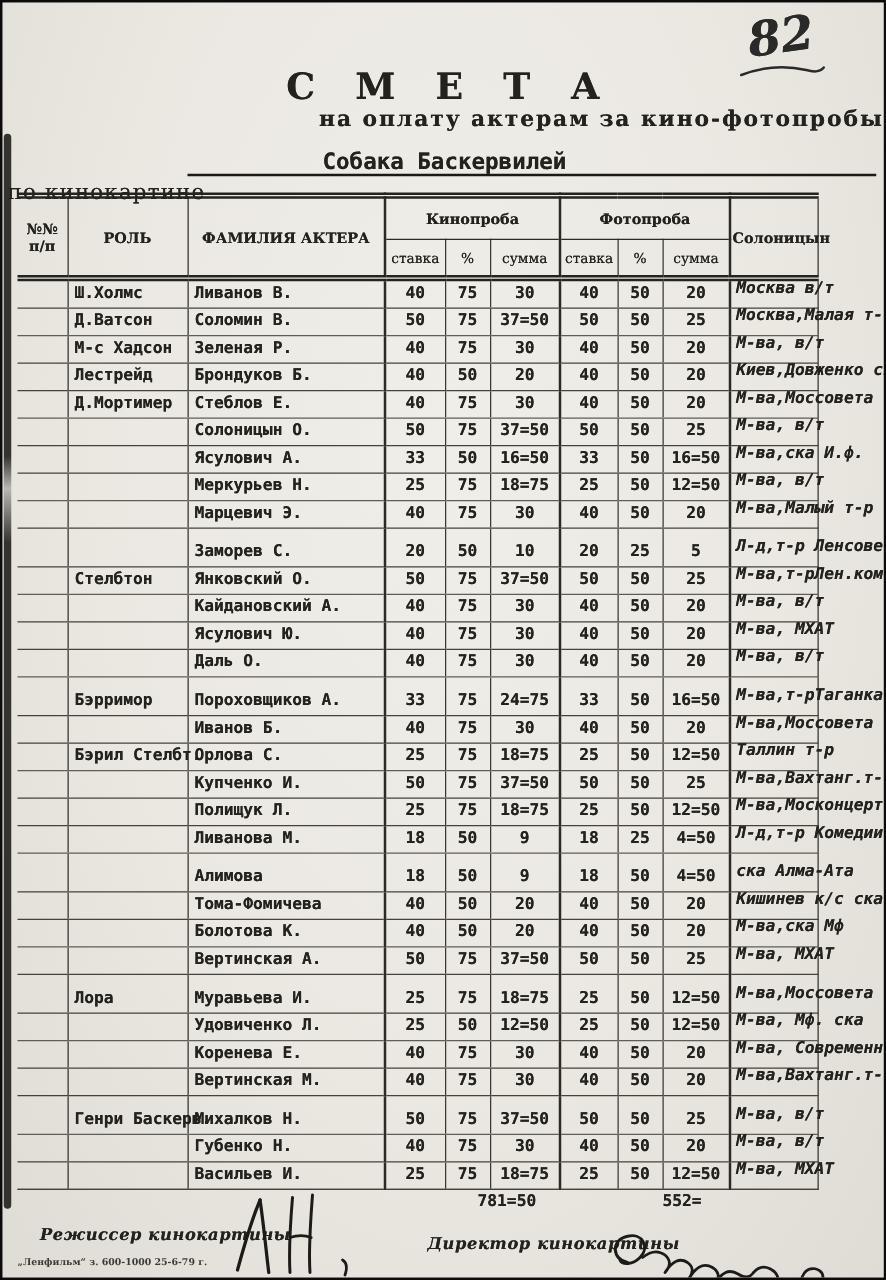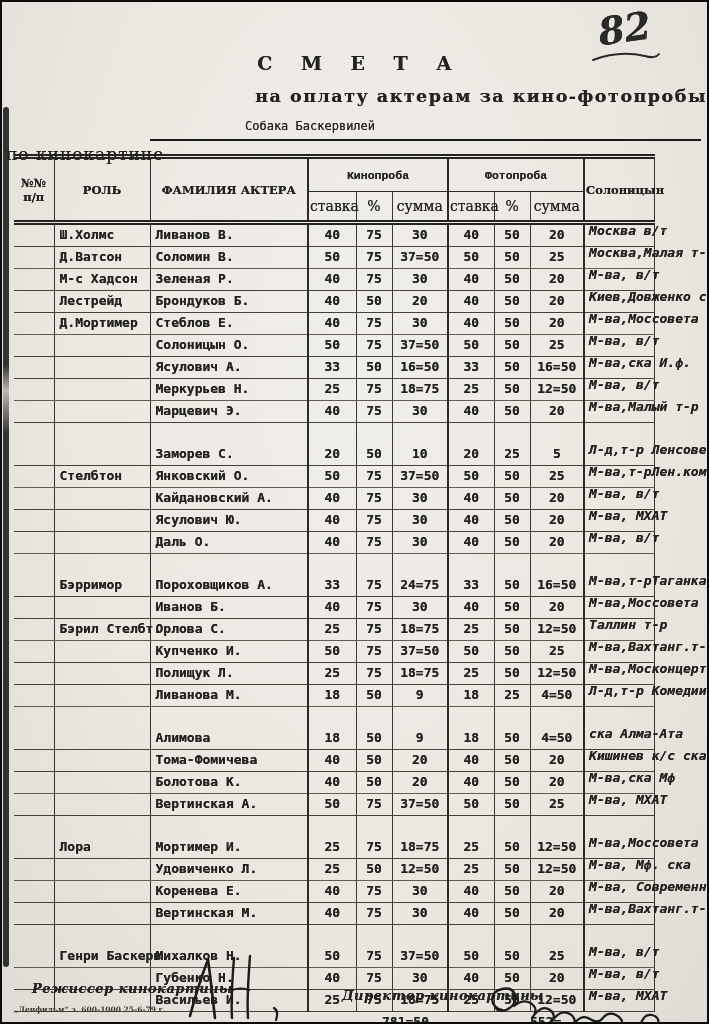--- a/index.html
+++ b/index.html
@@ -9,54 +9,54 @@
     border:2px solid #0b0b0b; box-sizing:border-box;
     font-family:"DejaVu Serif", serif; color:#23221d;
   }
   .ink { text-shadow: 0 0 .5px rgba(30,28,24,.8); }
 
   
   .pageno { position:absolute; top:4px; right:56px; font-size:38px; font-style:italic;
             transform:rotate(-8deg); color:#2a2a2a; font-weight:bold; }
   .pageno-swash { position:absolute; top:46px; right:44px; }
   .title { position:absolute; top:50px; left:0; width:100%; text-align:center;
-           font-size:19px; font-weight:bold; letter-spacing:11px; padding-left:11px; box-sizing:border-box; }
+           font-size:29px; font-weight:bold; letter-spacing:11px; padding-left:11px; box-sizing:border-box; }
   .subtitle { position:absolute; top:84px; left:0; width:100%; text-align:right;
               font-size:17.5px; font-weight:bold; letter-spacing:1.5px; }
   .film-label { position:absolute; top:122px; left:4px; font-size:17px; font-weight:normal; letter-spacing:1px;margin-top:20px; }
-  .film-title { position:absolute; top:117px; left:243px; font-family:"DejaVu Sans Mono", monospace;
-                font-weight:normal; font-size:12px; }
+  .film-title { position:absolute; top:117px; left:256px; font-family:"DejaVu Sans Mono", monospace;
+                font-weight:bold; font-size:18px; }
   .film-rule { position:absolute; top:137px; left:148px; right:6px; border-top:2px solid #1a1a17; }
 
   
   .edge-streak { position:absolute; left:1px; top:105px; width:6px; height:860px; opacity:.85;
     background:linear-gradient(#141414 0%, #141414 30%, rgba(20,20,20,.25) 33%, #141414 38%, #141414 100%);
     border-radius:3px; }
 
   
   table.tbl { position:absolute; left:12px; top:152px; width:640px; border-collapse:collapse;
     table-layout:fixed; font-family:"DejaVu Sans Mono", monospace; font-weight:bold; font-size:13px;
     border-top:5px double #24231e; }
   .tbl thead th { font-family:"DejaVu Serif", serif; font-weight:bold; font-size:11.5px;
     text-align:center; vertical-align:middle; padding:2px 1px; }
-  .tbl thead tr.sub th { font-weight:normal; font-size:14px; height:24px; }
+  .tbl thead tr.sub th { font-weight:normal; font-size:11px; height:24px; }
   .tbl thead tr.grp th { height:28px; }
   .tbl thead tr.sub th, .tbl thead th[rowspan] { border-bottom:5px double #24231e; }
-  .tbl thead th.group { border-bottom:1.6px solid #2b2a25;font-family:Liberation Mono, monospace; }
+  .tbl thead th.group { border-bottom:1.6px solid #2b2a25; }
   .c-role  { border-left:1.8px solid #32312b; }
   .c-actor { border-left:1.8px solid #32312b; }
   .c-k-stavka { border-left:2.2px solid #2b2a25; }
   .c-k-pct, .c-k-summa, .c-f-pct, .c-f-summa { border-left:1.6px solid #3a3833; }
   .c-f-stavka { border-left:2.2px solid #2b2a25; }
   .c-note { border-left:2px solid #2b2a25; border-right:1.8px solid #35342e; }
   .tbl tbody td { height:19px; line-height:19px; padding:0 2px 2px; vertical-align:bottom;
     border-bottom:1.5px solid #45423b; text-align:center; overflow:visible; }
   .tbl tbody tr:nth-child(3n+2) td { border-bottom-color:#615d54; }
   .tbl tbody td.c-role, .tbl tbody td.c-actor { text-align:left; padding-left:5px; white-space:nowrap; }
-  .tbl tbody tr.gap td { padding-top:21px; }
+  .tbl tbody tr.gap td { padding-top:9px; }
   .tbl td.c-note { position:relative; }
   .note-text { position:absolute; left:4px; bottom:6px; white-space:nowrap;font-style:italic; }
   .tbl tfoot td { border:0; height:20px; line-height:20px; padding:0; text-align:center;
     font-size:13px; vertical-align:middle; }
   .tbl tfoot td.c-k-summa { text-align:left; transform:translateX(-10px); }
   .tbl tfoot td.c-f-summa { text-align:left; }
 
   
   .sig-label-left  { position:absolute; top:979px; left:30px;  font-size:13px; font-weight:bold; font-style:italic; letter-spacing:.5px; }
   .sig-label-right { position:absolute; top:986px; left:340px; font-size:13px; font-weight:bold; font-style:italic; letter-spacing:.5px; }
@@ -449,21 +449,21 @@
           <td class="c-f-stavka">50</td>
           <td class="c-f-pct">50</td>
           <td class="c-f-summa">25</td>
           <td class="c-note">
             <span class="note-text">М-ва, МХАТ</span>
           </td>
         </tr>
         <tr class="gap">
           <td class="c-num"></td>
           <td class="c-role">Лора</td>
-          <td class="c-actor">Мортимер И.</td>
+          <td class="c-actor">Муравьева И.</td>
           <td class="c-k-stavka">25</td>
           <td class="c-k-pct">75</td>
           <td class="c-k-summa">18=75</td>
           <td class="c-f-stavka">25</td>
           <td class="c-f-pct">50</td>
           <td class="c-f-summa">12=50</td>
           <td class="c-note">
             <span class="note-text">М-ва,Моссовета</span>
           </td>
         </tr>

